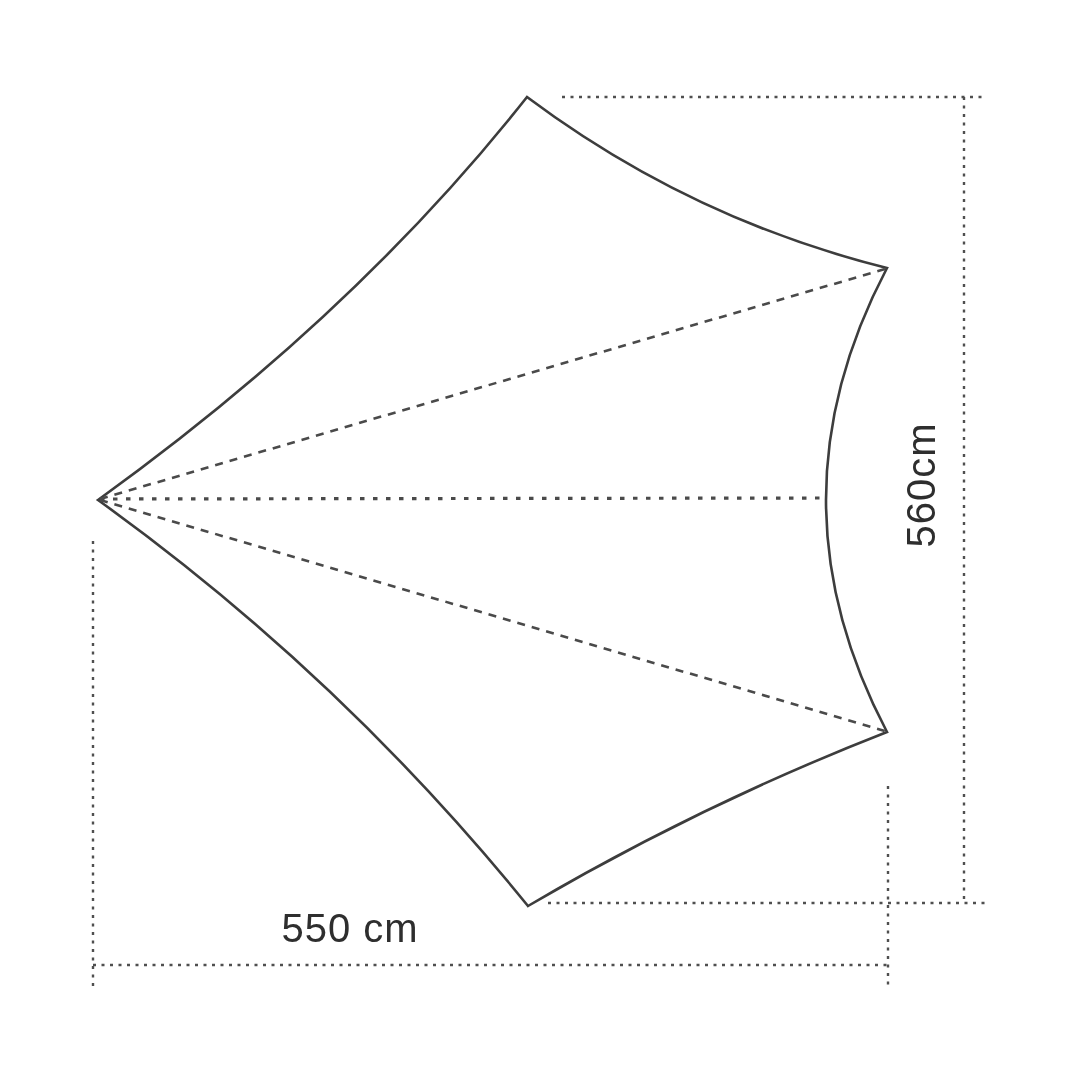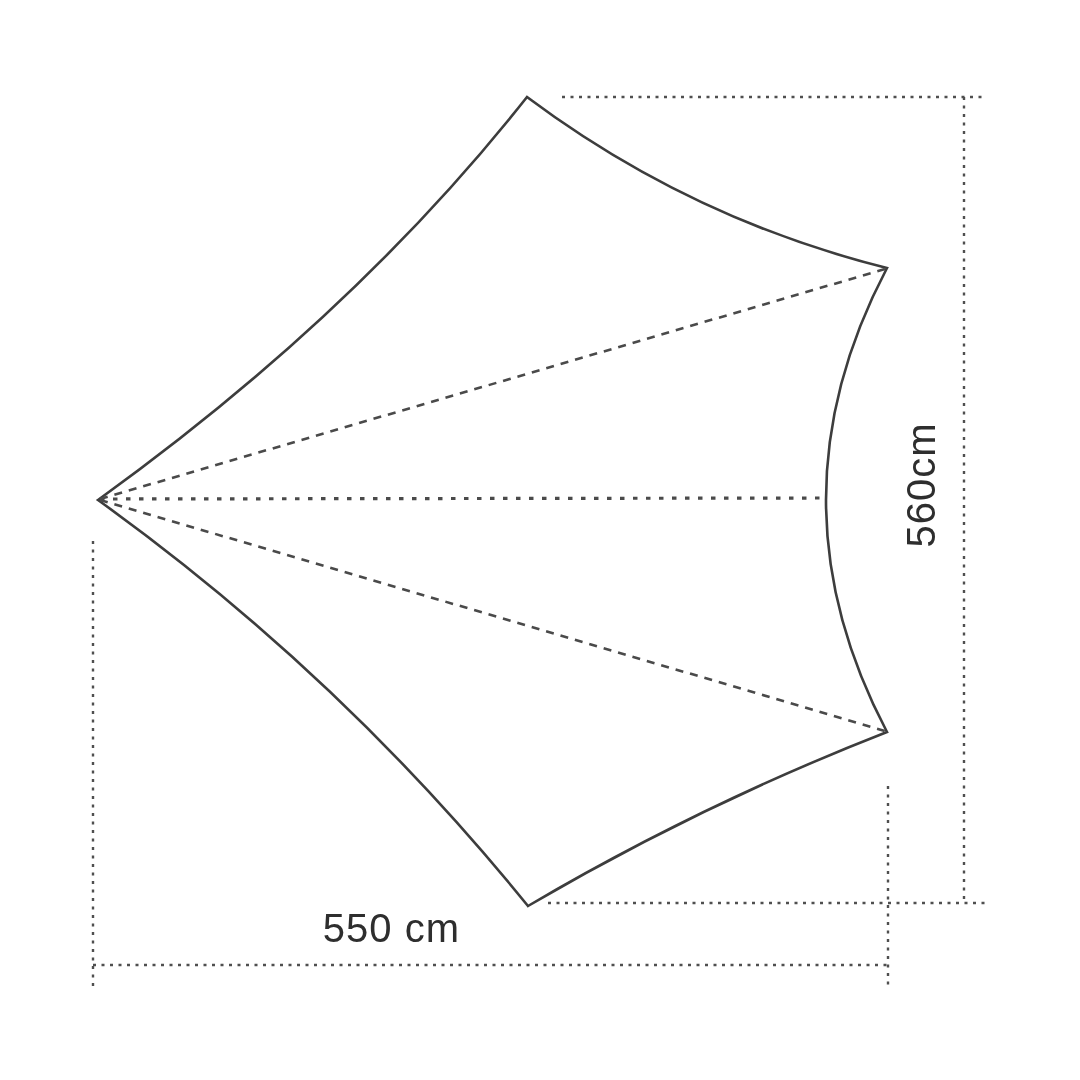--- a/index.html
+++ b/index.html
@@ -52,21 +52,21 @@
     font-size: 40px;
     line-height: 40px;
     letter-spacing: 1px;
     white-space: nowrap;
     user-select: none;
   }
   .dim-label-width {
     left: 240px;
     top: 908px;
     width: 220px;
-    text-align: right;
+    text-align: center;
   }
   .dim-label-height {
     left: 921px;
     top: 485px;
     transform: translate(-50%, -50%) rotate(-90deg);
   }
 </style>
 </head>
 <body>
 

